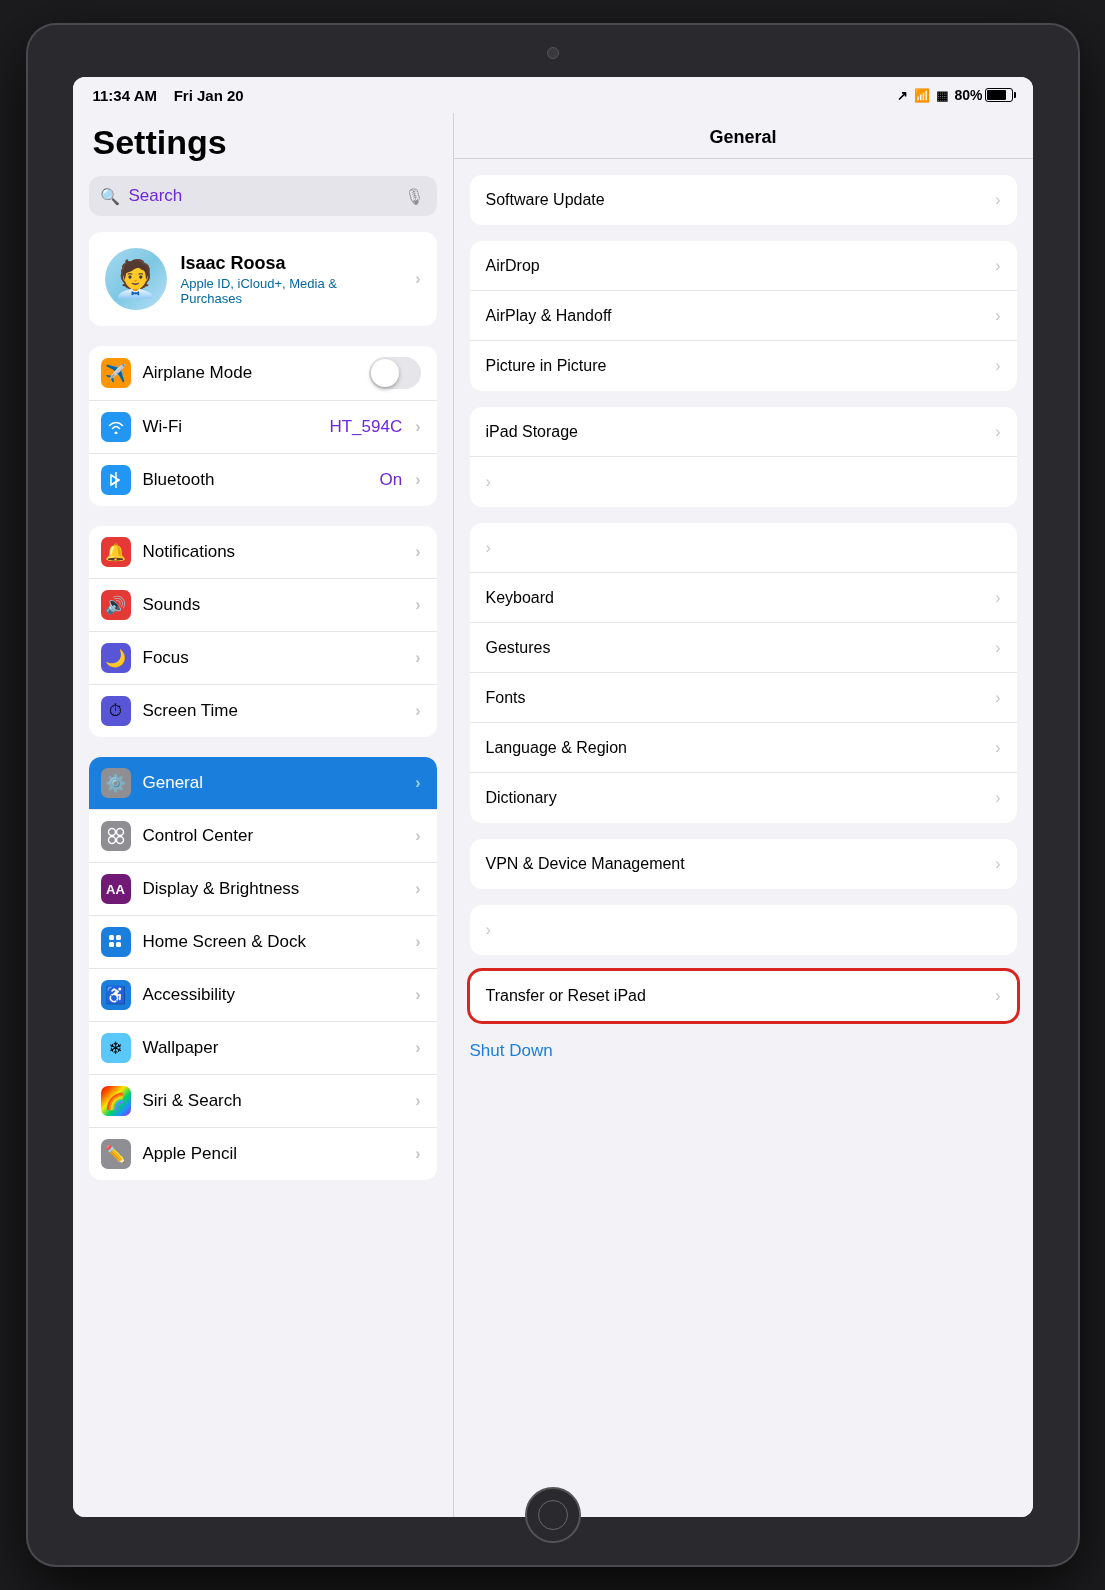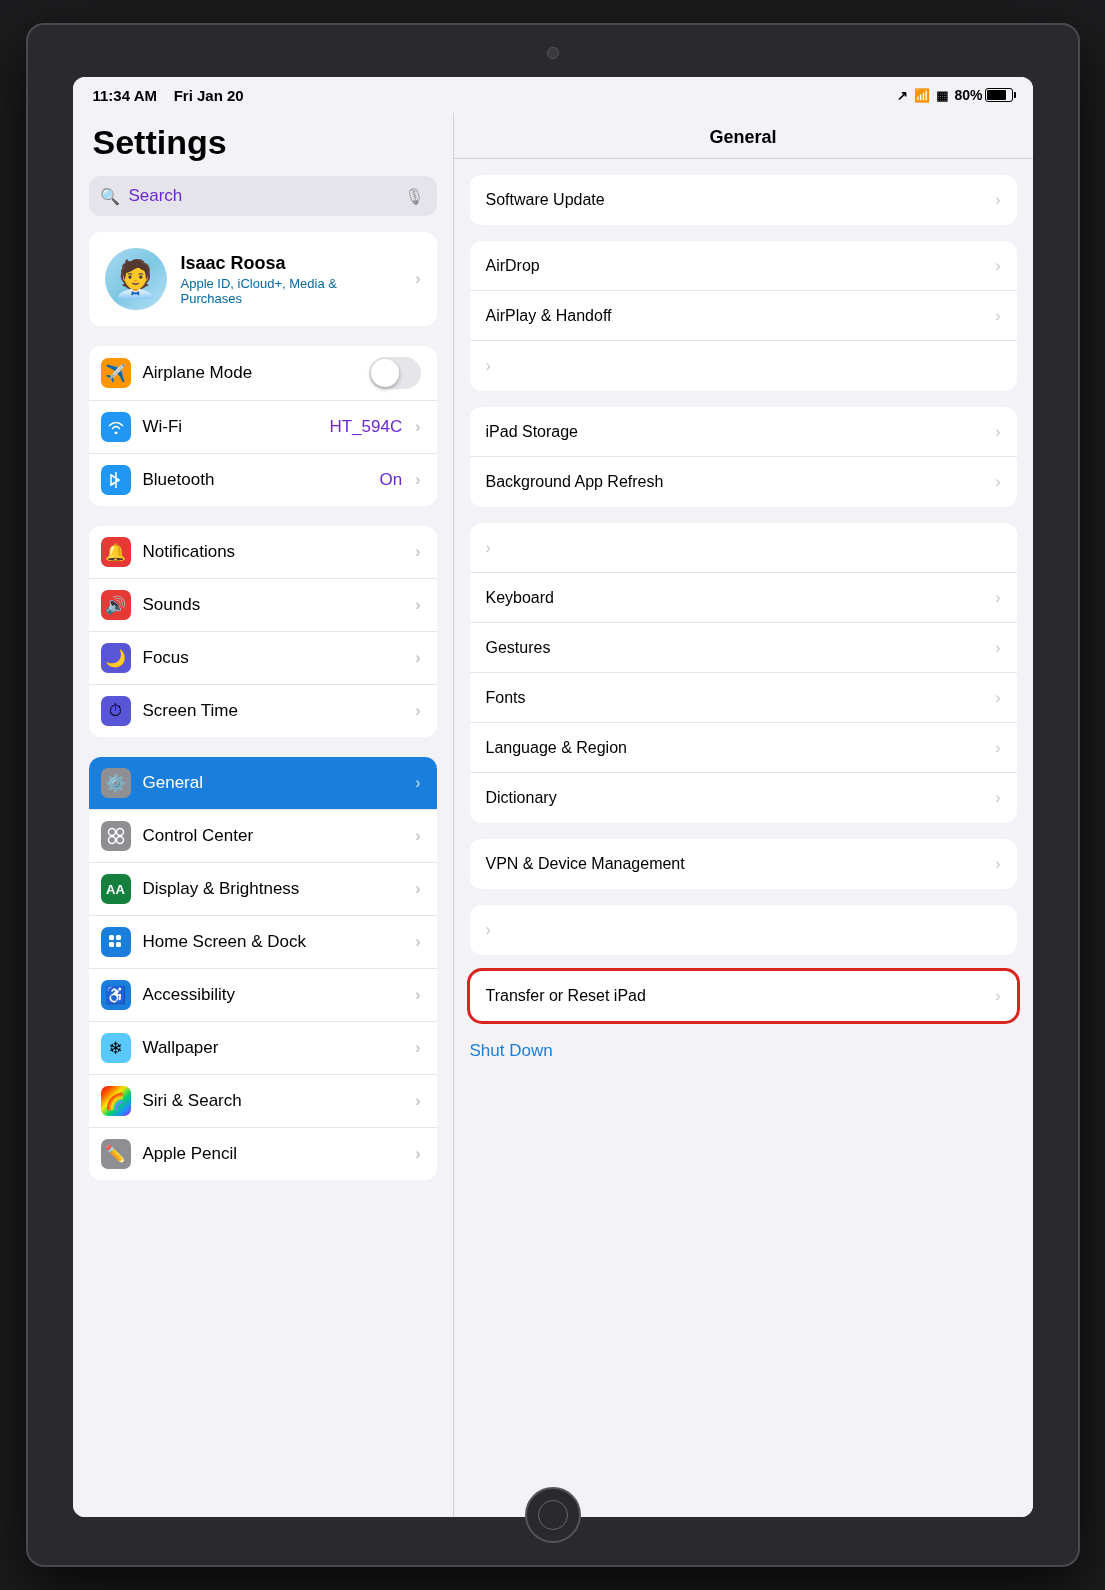--- a/index.html
+++ b/index.html
@@ -10,21 +10,21 @@
       display: flex;
       justify-content: center;
       align-items: center;
       font-family: -apple-system, 'SF Pro Display', 'Helvetica Neue', Arial, sans-serif;
       overflow: hidden;
     }
     .device {
       width: 1050px;
       height: 1540px;
       background: #2a2a2e;
-      border-radius: 16px;
+      border-radius: 28px;
       position: relative;
       display: flex;
       flex-direction: column;
       align-items: center;
       padding: 0;
       box-shadow: 0 0 0 2px #4a4a4e, 0 20px 60px rgba(0,0,0,0.8);
     }
     .camera {
       width: 12px;
       height: 12px;
@@ -465,21 +465,21 @@
                 <circle cx="5" cy="5" r="3.5" fill="none" stroke="white" stroke-width="1.5"></circle>
                 <circle cx="13" cy="5" r="3.5" fill="none" stroke="white" stroke-width="1.5"></circle>
                 <circle cx="5" cy="13" r="3.5" fill="none" stroke="white" stroke-width="1.5"></circle>
                 <circle cx="13" cy="13" r="3.5" fill="none" stroke="white" stroke-width="1.5"></circle>
               </svg>
             </div>
             <div class="item-label">Control Center</div>
             <div class="chevron">›</div>
           </div>
           <div class="settings-item">
-            <div class="item-icon" style="background:#15803d;font-size:13px;font-weight:700;color:#fff;">AA</div>
+            <div class="item-icon" style="background:#701a75;font-size:13px;font-weight:700;color:#fff;">AA</div>
             <div class="item-label">Display &amp; Brightness</div>
             <div class="chevron">›</div>
           </div>
           <div class="settings-item">
             <div class="item-icon" style="background:#1a7fdc;">
               <svg width="18" height="18" viewBox="0 0 18 18" fill="none">
                 <rect x="2" y="2" width="5" height="5" rx="1.5" fill="white"></rect>
                 <rect x="9" y="2" width="5" height="5" rx="1.5" fill="white"></rect>
                 <rect x="2" y="9" width="5" height="5" rx="1.5" fill="white"></rect>
                 <rect x="9" y="9" width="5" height="5" rx="1.5" fill="white"></rect>
@@ -524,31 +524,31 @@
         <div class="panel-group">
           <div class="panel-item">
             <div class="panel-item-label">AirDrop</div>
             <div class="panel-chevron">›</div>
           </div>
           <div class="panel-item">
             <div class="panel-item-label">AirPlay &amp; Handoff</div>
             <div class="panel-chevron">›</div>
           </div>
           <div class="panel-item">
+            <div class="panel-item-label">Picture in Picture</div>
             <div class="panel-chevron">›</div>
           </div>
         </div>
 
         <div class="panel-group">
           <div class="panel-item">
             <div class="panel-item-label">iPad Storage</div>
             <div class="panel-chevron">›</div>
           </div>
           <div class="panel-item">
-            <div class="panel-item-label">Background App Refresh</div>
             <div class="panel-chevron">›</div>
           </div>
         </div>
 
         <div class="panel-group">
           <div class="panel-item">
             <div class="panel-chevron">›</div>
           </div>
           <div class="panel-item">
             <div class="panel-item-label">Keyboard</div>

